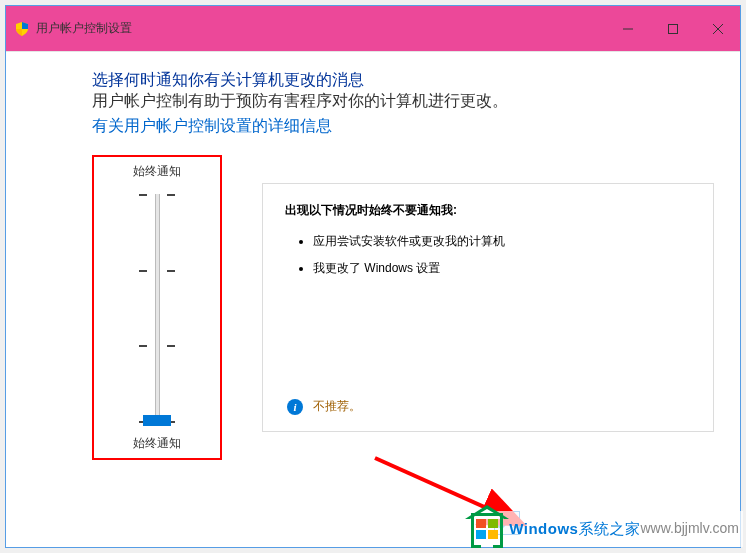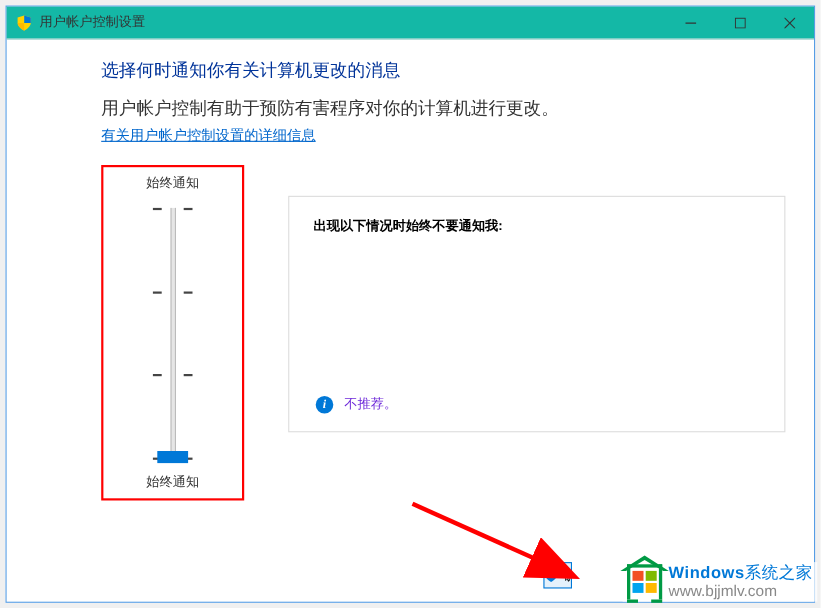--- a/index.html
+++ b/index.html
@@ -12,47 +12,46 @@
       overflow: hidden;
     }
     .frame {
       position: absolute;
       left: 5px; top: 5px;
       width: 736px; height: 543px;
       background: #fff;
       border: 1px solid #569de5;
     }
     .titlebar {
-      height: 30px;
+      height: 46px;
       display: flex; align-items: center;
-      background: #14b8a6;
+      background: #ec4899;
       border-bottom: 1px solid #e5e5e5;
     }
     .titlebar-icon {
       width: 16px; height: 16px;
       margin: 0 6px 0 8px;
       display: inline-flex;
     }
     .titlebar-title { font-size: 12px; color: #333; flex: 0 0 auto; }
     .titlebar-spacer { flex: 1; }
     .win-btn {
       width: 45px; height: 30px;
       display: flex; align-items: center; justify-content: center;
       color: #666;
     }
     .win-btn svg { width: 10px; height: 10px; }
     .content {
       padding: 18px 22px 10px 86px;
     }
     .heading {
       font-size: 16px; color: #003399; font-weight: 400;
-      margin-bottom: 14px;
     }
     .desc { font-size: 16px; color: #333; margin-bottom: 4px; }
-    .link { font-size: 13px; color: #0066cc; text-decoration: underline; display: inline-block; margin-bottom: 18px; }
+    .link { font-size: 16px; color: #0066cc; display: inline-block; margin-bottom: 18px; }
     .main-row { display: flex; gap: 40px; align-items: flex-start; }
     .slider-box {
       border: 2px solid #ff0000;
       width: 130px; height: 305px;
       display: flex; flex-direction: column; align-items: center;
       padding: 6px 0;
       position: relative;
     }
     .slider-label { font-size: 12px; color: #333; text-align: center; }
     .slider-track-wrap {
@@ -80,41 +79,41 @@
     .tick.t3 { top: 100%; }
     .thumb {
       position: absolute;
       width: 28px; height: 11px;
       background: #0078d7;
       left: 50%; transform: translateX(-50%);
       bottom: -5px;
     }
     .info-panel {
       border: 1px solid #dcdcdc;
-      width: 452px; height: 215px;
+      width: 452px; height: 249px;
       padding: 18px 22px;
       margin-top: 28px;
       position: relative;
     }
     .info-heading { font-size: 12px; font-weight: bold; color: #000; margin-bottom: 14px; }
     .info-list { list-style: disc; padding-left: 28px; }
     .info-list li { font-size: 12px; color: #000; margin-bottom: 10px; }
     .reco-row {
       position: absolute;
       left: 24px; bottom: 16px;
       display: flex; align-items: center; gap: 10px;
     }
     .info-icon {
       width: 16px; height: 16px; border-radius: 50%;
       background: #0078d7; color: #fff;
       display: flex; align-items: center; justify-content: center;
       font-size: 11px; font-weight: bold; font-family: Georgia, serif;
       font-style: italic;
     }
-    .reco-text { font-size: 12px; color: #6d28d9; }
+    .reco-text { font-size: 12px; color: #a16207; }
     .ok-btn {
       position: absolute;
       right: 220px; bottom: 12px;
       width: 26px; height: 24px;
       border: 1px solid #0078d7;
       background: #e5f1fb;
       display: flex; align-items: center; justify-content: center;
       padding-left: 4px;
       overflow: hidden;
     }
@@ -158,21 +157,21 @@
     }
     .wm-logo .win {
       position: absolute; top: 6px; left: 5px;
       width: 22px; height: 20px;
       display: grid; grid-template: 1fr 1fr / 1fr 1fr; gap: 2px;
     }
     .wm-logo .win span:nth-child(1){background:#f25022}
     .wm-logo .win span:nth-child(2){background:#7fba00}
     .wm-logo .win span:nth-child(3){background:#00a4ef}
     .wm-logo .win span:nth-child(4){background:#ffb900}
-    .wm-text { display: flex; flex-direction: column; line-height: 1.1; justify-content: space-between; }
+    .wm-text { display: flex; flex-direction: row; line-height: 1.1; justify-content: space-between; }
     .wm-text .l1 { color: #0078d7; font-size: 15px; letter-spacing: 0.5px; }
     .wm-text .l1 b { font-weight: 600; }
     .wm-text .l2 { color: #888; font-size: 14px; }
   </style>
 </head>
 <body>
 
 <div class="frame">
   <div class="titlebar">
     <span class="titlebar-icon">
@@ -218,20 +217,24 @@
             <div class="tick t2"></div>
             <div class="tick t3"></div>
             <div class="thumb"></div>
           </div>
         </div>
         <div class="slider-label">始终通知</div>
       </div>
 
       <div class="info-panel">
         <div class="info-heading">出现以下情况时始终不要通知我:</div>
+        <ul class="info-list">
+          <li>应用尝试安装软件或更改我的计算机</li>
+          <li>我更改了 Windows 设置</li>
+        </ul>
         <div class="reco-row">
           <span class="info-icon">i</span>
           <span class="reco-text">不推荐。</span>
         </div>
       </div>
     </div>
   </div>
 
   <div class="ok-btn">
     <span class="ok-btn-inner">

